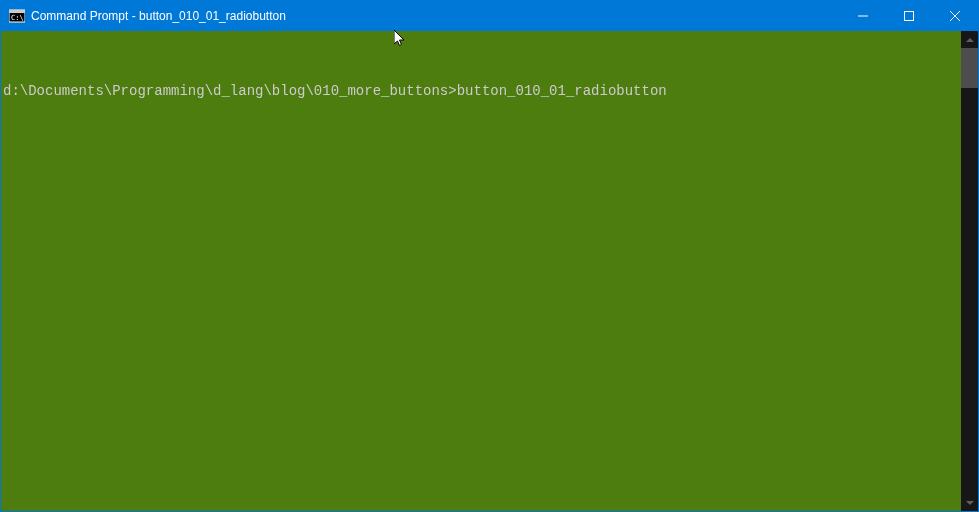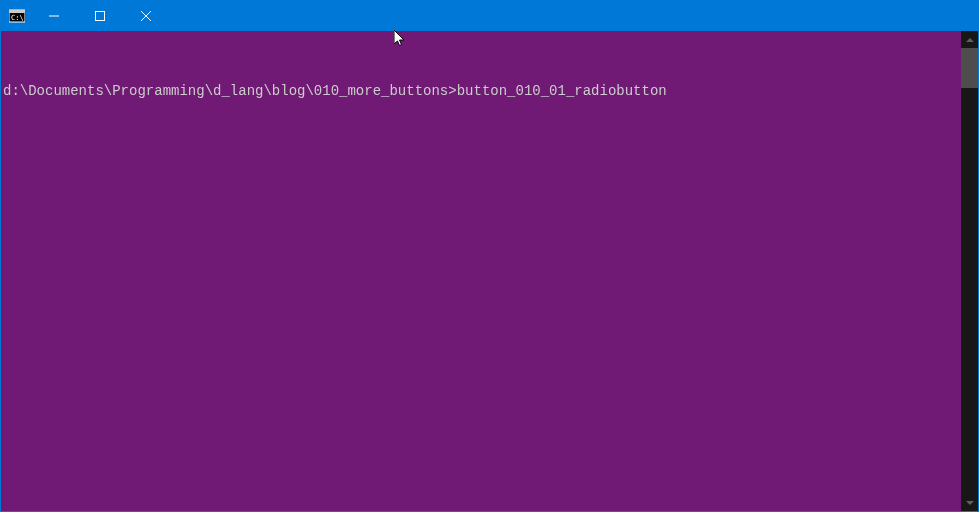--- a/index.html
+++ b/index.html
@@ -57,21 +57,21 @@
       height: 100%;
       display: flex;
       align-items: center;
       justify-content: center;
       color: #fff;
     }
     .terminal-area {
       position: relative;
       width: 100%;
       height: calc(100% - 30px);
-      background: #701a75;
+      background: #4d7c0f;
       overflow: hidden;
     }
     .terminal-content {
       padding: 0;
       color: #cccccc;
       font-family: Consolas, "Courier New", monospace;
       font-size: 14px;
       line-height: 16px;
       white-space: pre;
       padding-top: 20px;
@@ -123,20 +123,21 @@
 
 <div class="window">
   <div class="titlebar">
     <div class="titlebar-icon">
       <svg width="16" height="16" viewBox="0 0 16 16">
         <rect x="0" y="2" width="16" height="12" fill="#000" stroke="#fff" stroke-width="1"></rect>
         <rect x="0" y="2" width="16" height="3" fill="#ccc"></rect>
         <text x="2" y="12" font-size="7" fill="#fff" font-family="monospace">C:\</text>
       </svg>
     </div>
+    <div class="titlebar-title">Command Prompt - button_010_01_radiobutton</div>
     <div class="window-controls">
       <div class="window-control">
         <svg width="10" height="10" viewBox="0 0 10 10">
           <line x1="0" y1="5" x2="10" y2="5" stroke="#fff" stroke-width="1"></line>
         </svg>
       </div>
       <div class="window-control">
         <svg width="10" height="10" viewBox="0 0 10 10">
           <rect x="0.5" y="0.5" width="9" height="9" fill="none" stroke="#fff" stroke-width="1"></rect>
         </svg>

